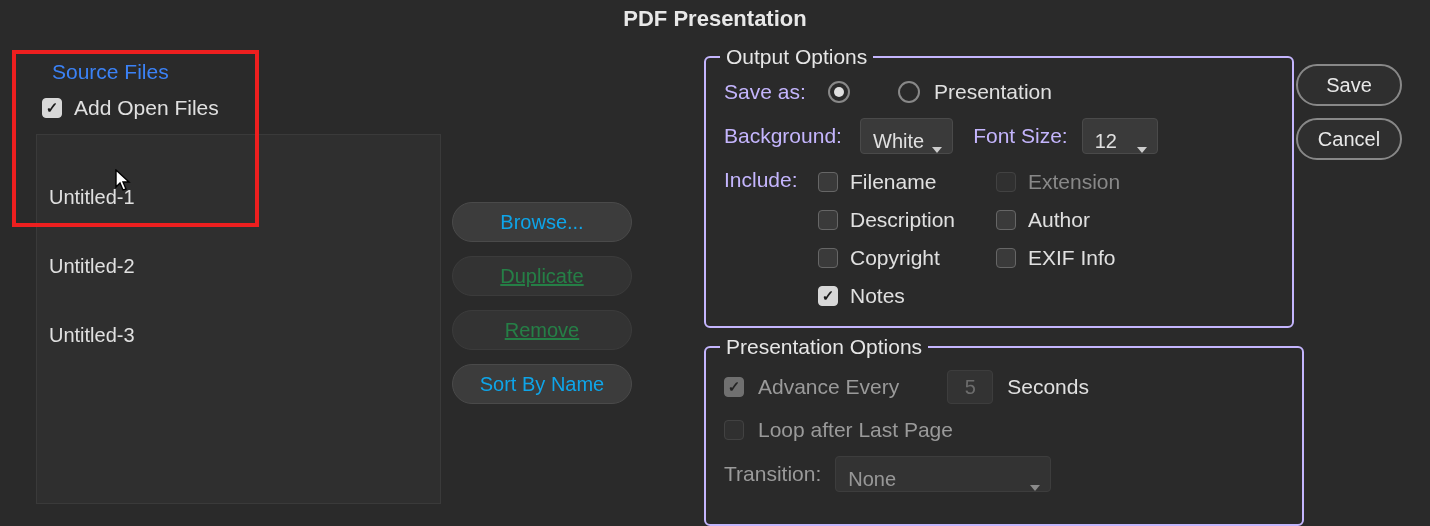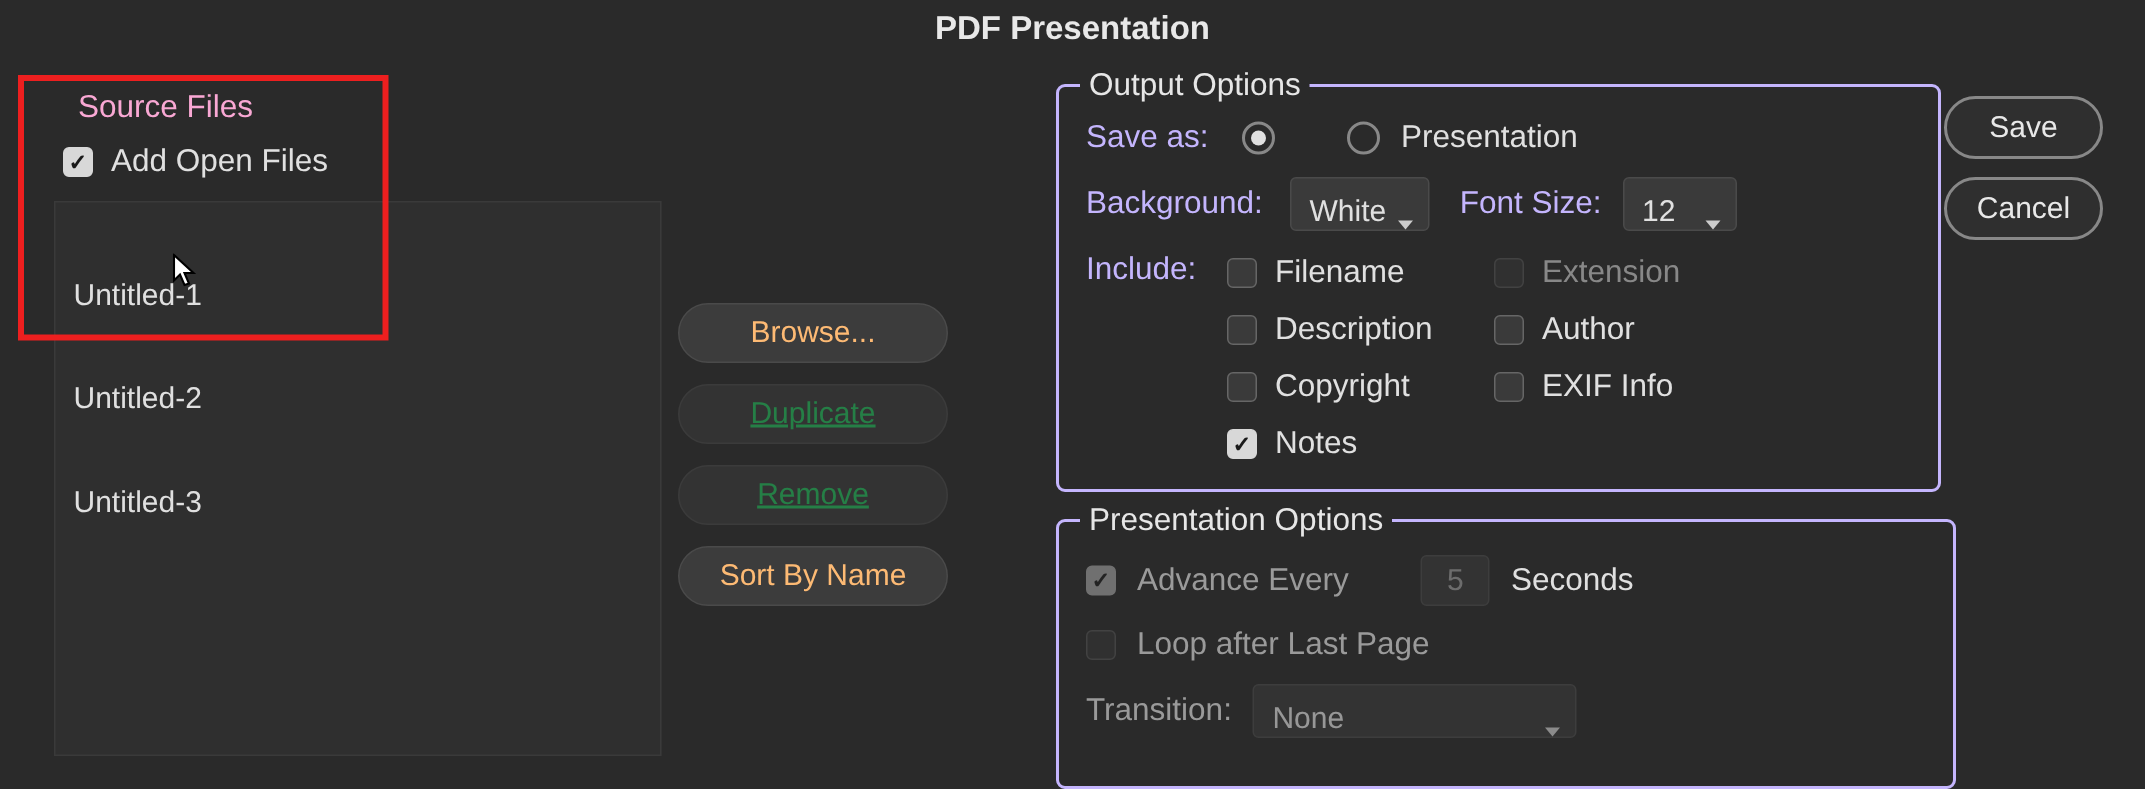--- a/index.html
+++ b/index.html
@@ -40,21 +40,21 @@
       border: 4px solid #ed1f1f;
       z-index: 5;
       pointer-events: none;
     }
     .file-area {
       width: 440px;
       padding: 18px 0 0 30px;
     }
     .section-title {
       font-size: 21px;
-      color: #f9a8d4;
+      color: #3b82f6;
       margin-bottom: 12px;
       margin-left: 10px;
     }
     .checkbox-row {
       display: flex;
       align-items: center;
       gap: 12px;
       margin-bottom: 14px;
       position: relative;
     }
@@ -108,21 +108,21 @@
       gap: 14px;
       padding-top: 160px;
       width: 180px;
     }
     .btn {
       background: #3c3c3c;
       border: 1px solid #4a4a4a;
       border-radius: 22px;
       height: 40px;
       font-size: 20px;
-      color: #fdba74;
+      color: #0ea5e9;
       display: flex;
       align-items: center;
       justify-content: center;
       cursor: pointer;
       padding: 0 18px;
     }
     .btn.disabled { opacity: 0.55; color: #22c55e; text-decoration: underline; }
     .right-panel {
       flex: 1;
       padding: 14px 0 0 20px;

